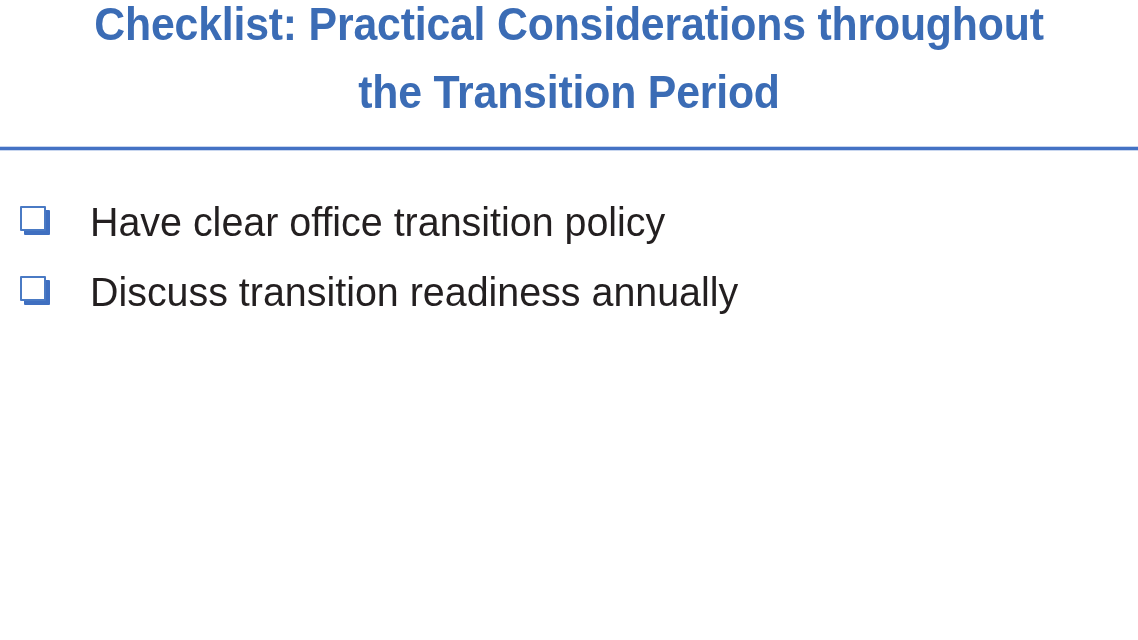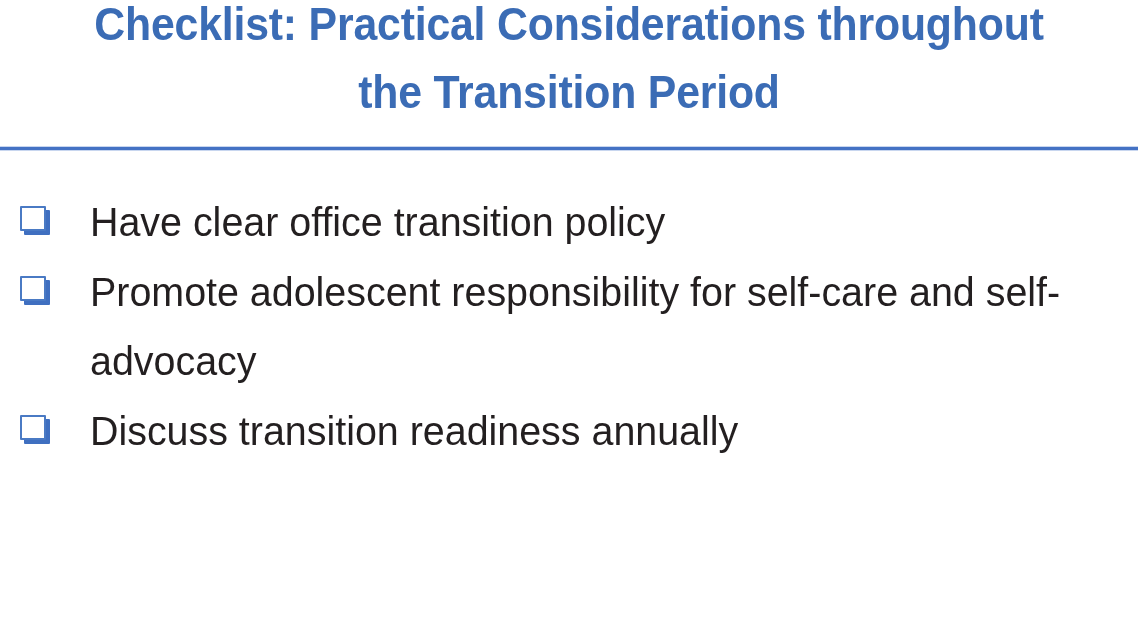--- a/index.html
+++ b/index.html
@@ -130,27 +130,20 @@
   <ul class="checklist">
 
     <li class="check-item">
       <span class="checkbox-icon">
         <span class="box-shadow"></span>
         <span class="box-face"></span>
       </span>
       <span class="check-text">Have clear office transition policy</span>
     </li>
 
-    <li class="check-item">
-      <span class="checkbox-icon">
-        <span class="box-shadow"></span>
-        <span class="box-face"></span>
-      </span>
-      <span class="check-text">Promote adolescent responsibility for self-care and self-advocacy</span>
-    </li>
 
 
     <li class="check-item">
       <span class="checkbox-icon">
         <span class="box-shadow"></span>
         <span class="box-face"></span>
       </span>
       <span class="check-text">Discuss transition readiness annually</span>
     </li>
 

